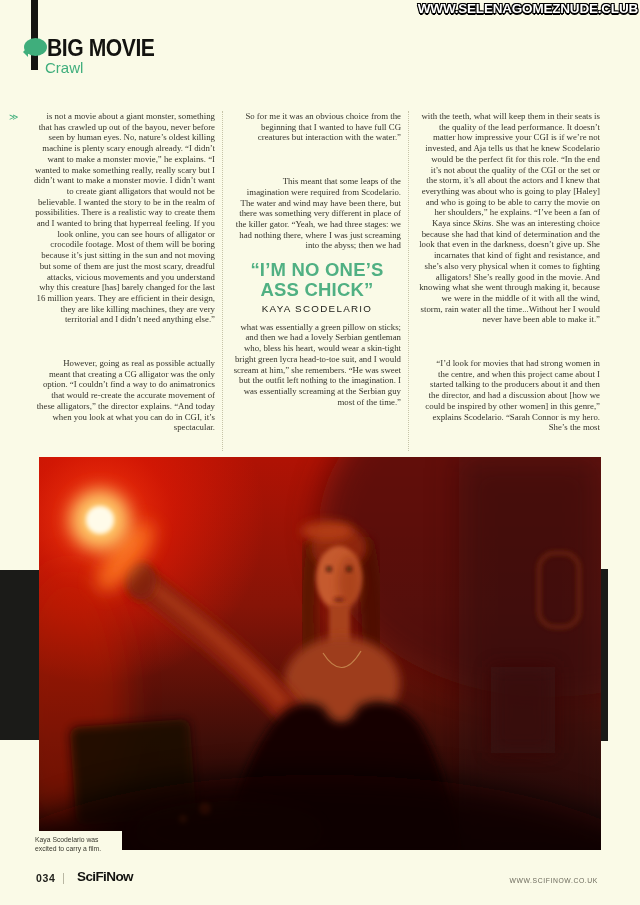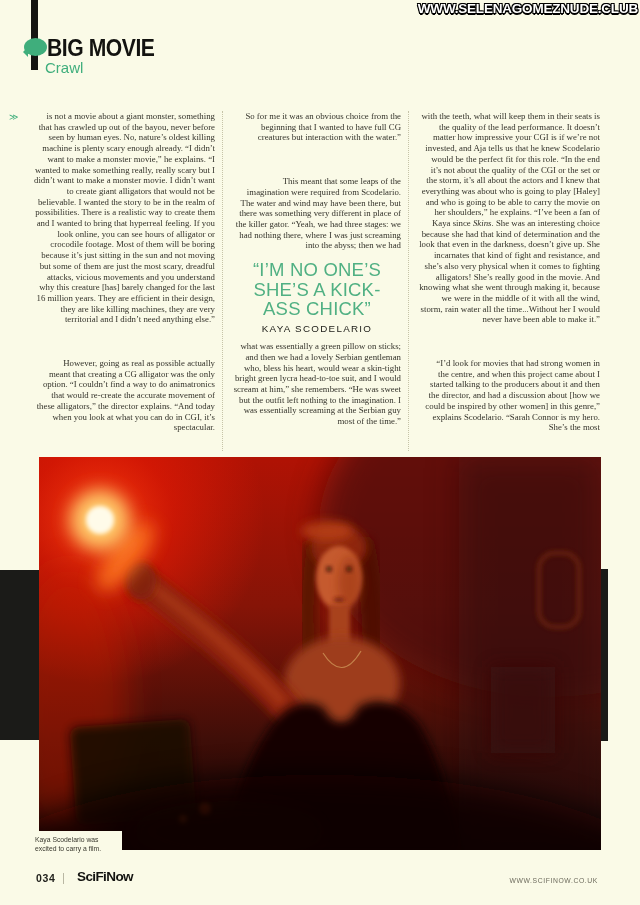--- a/index.html
+++ b/index.html
@@ -29,21 +29,21 @@
   .col{font-family:"Liberation Serif",serif;font-size:8.8px;line-height:10.7px;color:#34332b;}
   .col-1{width:182px;}
   .col-2{width:168px;}
   .col-3{width:181px;}
   .col-2,.col-3{border-left:1px dotted #c6c3a8;margin-left:7px;padding-left:10px;}
   .col p{margin:0;text-align:right;}
   .col p.indent{text-indent:9px;margin-top:33px;}
   
   .pullquote{margin:9px 0 7px;text-align:center;}
   .pq-line{
-    font-family:"Liberation Sans",sans-serif;font-weight:normal;font-size:18.5px;line-height:19.5px;
+    font-family:"Liberation Sans",sans-serif;font-weight:bold;font-size:18.5px;line-height:19.5px;
     color:#50b083;letter-spacing:0.2px;
   }
   .pq-attr{
     font-family:"Liberation Sans",sans-serif;font-size:9.8px;letter-spacing:1.3px;color:#22221d;margin-top:5px;
   }
   
   .side-tab-left{position:absolute;left:0;top:570px;width:39px;height:170px;background:#1b1b18;}
   .side-tab-right{position:absolute;left:601px;top:569px;width:7px;height:172px;background:#1b1b18;}
   .photo{position:absolute;left:39px;top:457px;width:562px;height:393px;overflow:hidden;}
   .photo svg{display:block;width:100%;height:100%;}
@@ -74,21 +74,20 @@
   <div class="columns">
     <div class="col col-1">
       <p>is not a movie about a giant monster, something that has crawled up out of the bayou, never before seen by human eyes. No, nature’s oldest killing machine is plenty scary enough already. “I didn’t want to make a monster movie,” he explains. “I wanted to make something really, really scary but I didn’t want to make a monster movie. I didn’t want to create giant alligators that would not be believable. I wanted the story to be in the realm of possibilities. There is a realistic way to create them and I wanted to bring that hyperreal feeling. If you look online, you can see hours of alligator or crocodile footage. Most of them will be boring because it’s just sitting in the sun and not moving but some of them are just the most scary, dreadful attacks, vicious movements and you understand why this creature [has] barely changed for the last 16 million years. They are efficient in their design, they are like killing machines, they are very territorial and I didn’t need anything else.”</p>
       <p class="indent">However, going as real as possible actually meant that creating a CG alligator was the only option. “I couldn’t find a way to do animatronics that would re-create the accurate movement of these alligators,” the director explains. “And today when you look at what you can do in CGI, it’s spectacular.</p>
     </div>
     <div class="col col-2">
       <p>So for me it was an obvious choice from the beginning that I wanted to have full CG creatures but interaction with the water.”</p>
       <p class="indent">This meant that some leaps of the imagination were required from Scodelario. The water and wind may have been there, but there was something very different in place of the killer gator. “Yeah, we had three stages: we had nothing there, where I was just screaming into the abyss; then we had</p>
       <div class="pullquote">
         <div class="pq-line">“I’M NO ONE’S</div>
-        <div class="pq-line">SHE’S A KICK-</div>
         <div class="pq-line">ASS CHICK”</div>
         <div class="pq-attr">KAYA SCODELARIO</div>
       </div>
       <p>what was essentially a green pillow on sticks; and then we had a lovely Serbian gentleman who, bless his heart, would wear a skin-tight bright green lycra head-to-toe suit, and I would scream at him,” she remembers. “He was sweet but the outfit left nothing to the imagination. I was essentially screaming at the Serbian guy most of the time.”</p>
     </div>
     <div class="col col-3">
       <p><span>with the teeth, what will keep them in their seats is the quality of the lead performance. It doesn’t matter how impressive your CGI is if we’re not invested, and Aja tells us that he knew Scodelario would be the perfect fit for this role. “In the end it’s not about the quality of the CGI or the set or the storm, it’s all about the actors and I knew that everything was about who is going to play [Haley] and who is going to be able to carry the movie on her shoulders,” he explains. “I’ve been a fan of Kaya since </span><i>Skins</i><span>. She was an interesting choice because she had that kind of determination and the look that even in the darkness, doesn’t give up. She incarnates that kind of fight and resistance, and she’s also very physical when it comes to fighting alligators! She’s really good in the movie. And knowing what she went through making it, because we were in the middle of it with all the wind, storm, rain water all the time...Without her I would never have been able to make it.”</span></p>
       <p class="indent">“I’d look for movies that had strong women in the centre, and when this project came about I started talking to the producers about it and then the director, and had a discussion about [how we could be inspired by other women] in this genre,” explains Scodelario. “Sarah Connor is my hero. She’s the most</p>
     </div>
   </div>

